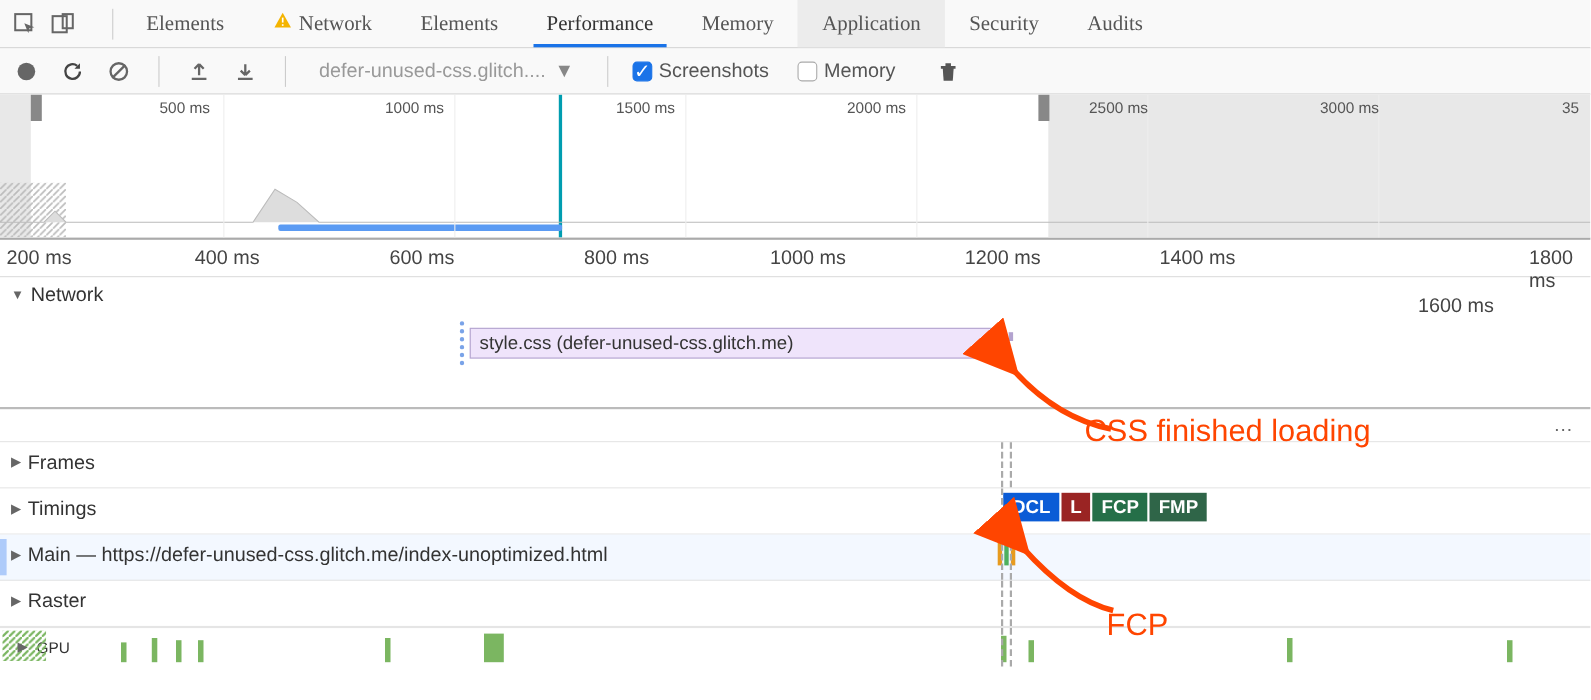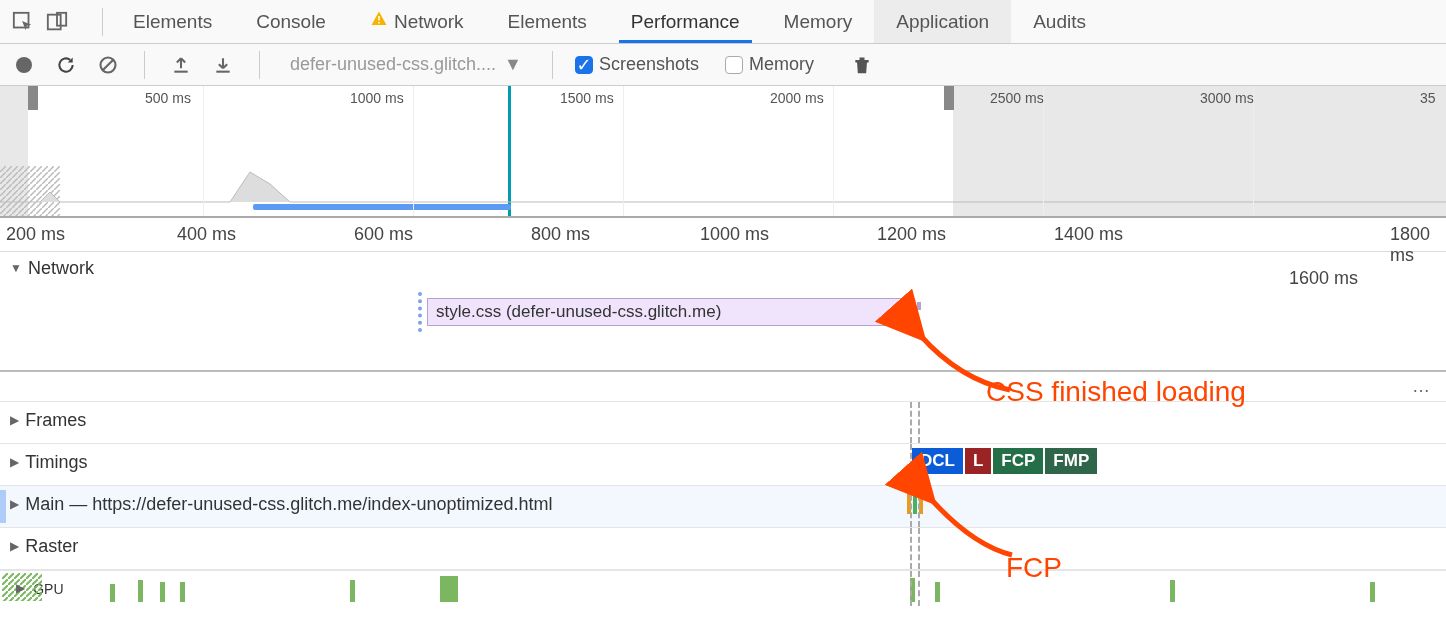--- a/index.html
+++ b/index.html
@@ -19,21 +19,21 @@
     display: flex;
     align-items: center;
     border-bottom: 1px solid #ccc;
     background: #f9f9f9;
     padding: 0 10px;
     gap: 0;
   }
   .tabs-icons { display: flex; gap: 8px; align-items: center; margin-right: 24px;}
   .tabs-icons .icon { width: 26px; height: 26px; display:flex; align-items:center; justify-content:center; color:#5f5f5f;}
   .vsep { width: 1px; height: 28px; background: #ccc; margin: 0 8px;}
-  .tabs-group { display: flex; align-items: center; height: 100%; }
+  .tabs-group { display: flex; align-items: center; height: 100%; font-family: Liberation Serif, serif; }
   .tab { padding: 0 22px; height:100%; display:flex; align-items:center; font-size:19px; color:#555; cursor:pointer; position:relative;}
   .tab .warn { margin-right:6px; }
   .tab.active { color:#333; }
   .tab.active::after { content:""; position:absolute; left:10px; right:10px; bottom:0; height:3px; background:#1a73e8;}
   .tab.hl { background:#ececec;}
   
   .toolbar {
     height: 42px; display:flex; align-items:center; gap:14px; padding:0 10px; border-bottom:1px solid #ccc;
     background:#f9f9f9;
   }
@@ -110,41 +110,41 @@
           <rect x="12" y="2" width="10" height="14" fill="none" stroke="#666" stroke-width="2"></rect>
         </svg>
     </div>
   </div>
   <div class="vsep"></div>
   <div class="tabs-group">
     <div class="tab">
         <span>Elements</span>
       </div>
     <div class="tab">
-        <span>Console</span>
-      </div>
-    <div class="tab">
       <span class="warn"><svg width="18" height="18" viewBox="0 0 24 24">
             <path d="M12 2 L22 20 L2 20 Z" fill="#f4b400"></path>
             <rect x="11" y="8" width="2" height="6" fill="#fff"></rect>
             <rect x="11" y="16" width="2" height="2" fill="#fff"></rect>
           </svg></span>
       <span>Network</span>
     </div>
     <div class="tab">
         <span>Elements</span>
       </div>
     <div class="tab active">
         <span>Performance</span>
       </div>
     <div class="tab">
         <span>Memory</span>
       </div>
     <div class="tab hl">
         <span>Application</span>
+      </div>
+    <div class="tab">
+        <span>Security</span>
       </div>
     <div class="tab">
         <span>Audits</span>
       </div>
   </div>
 </div>
 
 <div class="toolbar">
   <div class="tb-icon">
       <svg width="20" height="20" viewBox="0 0 20 20">

